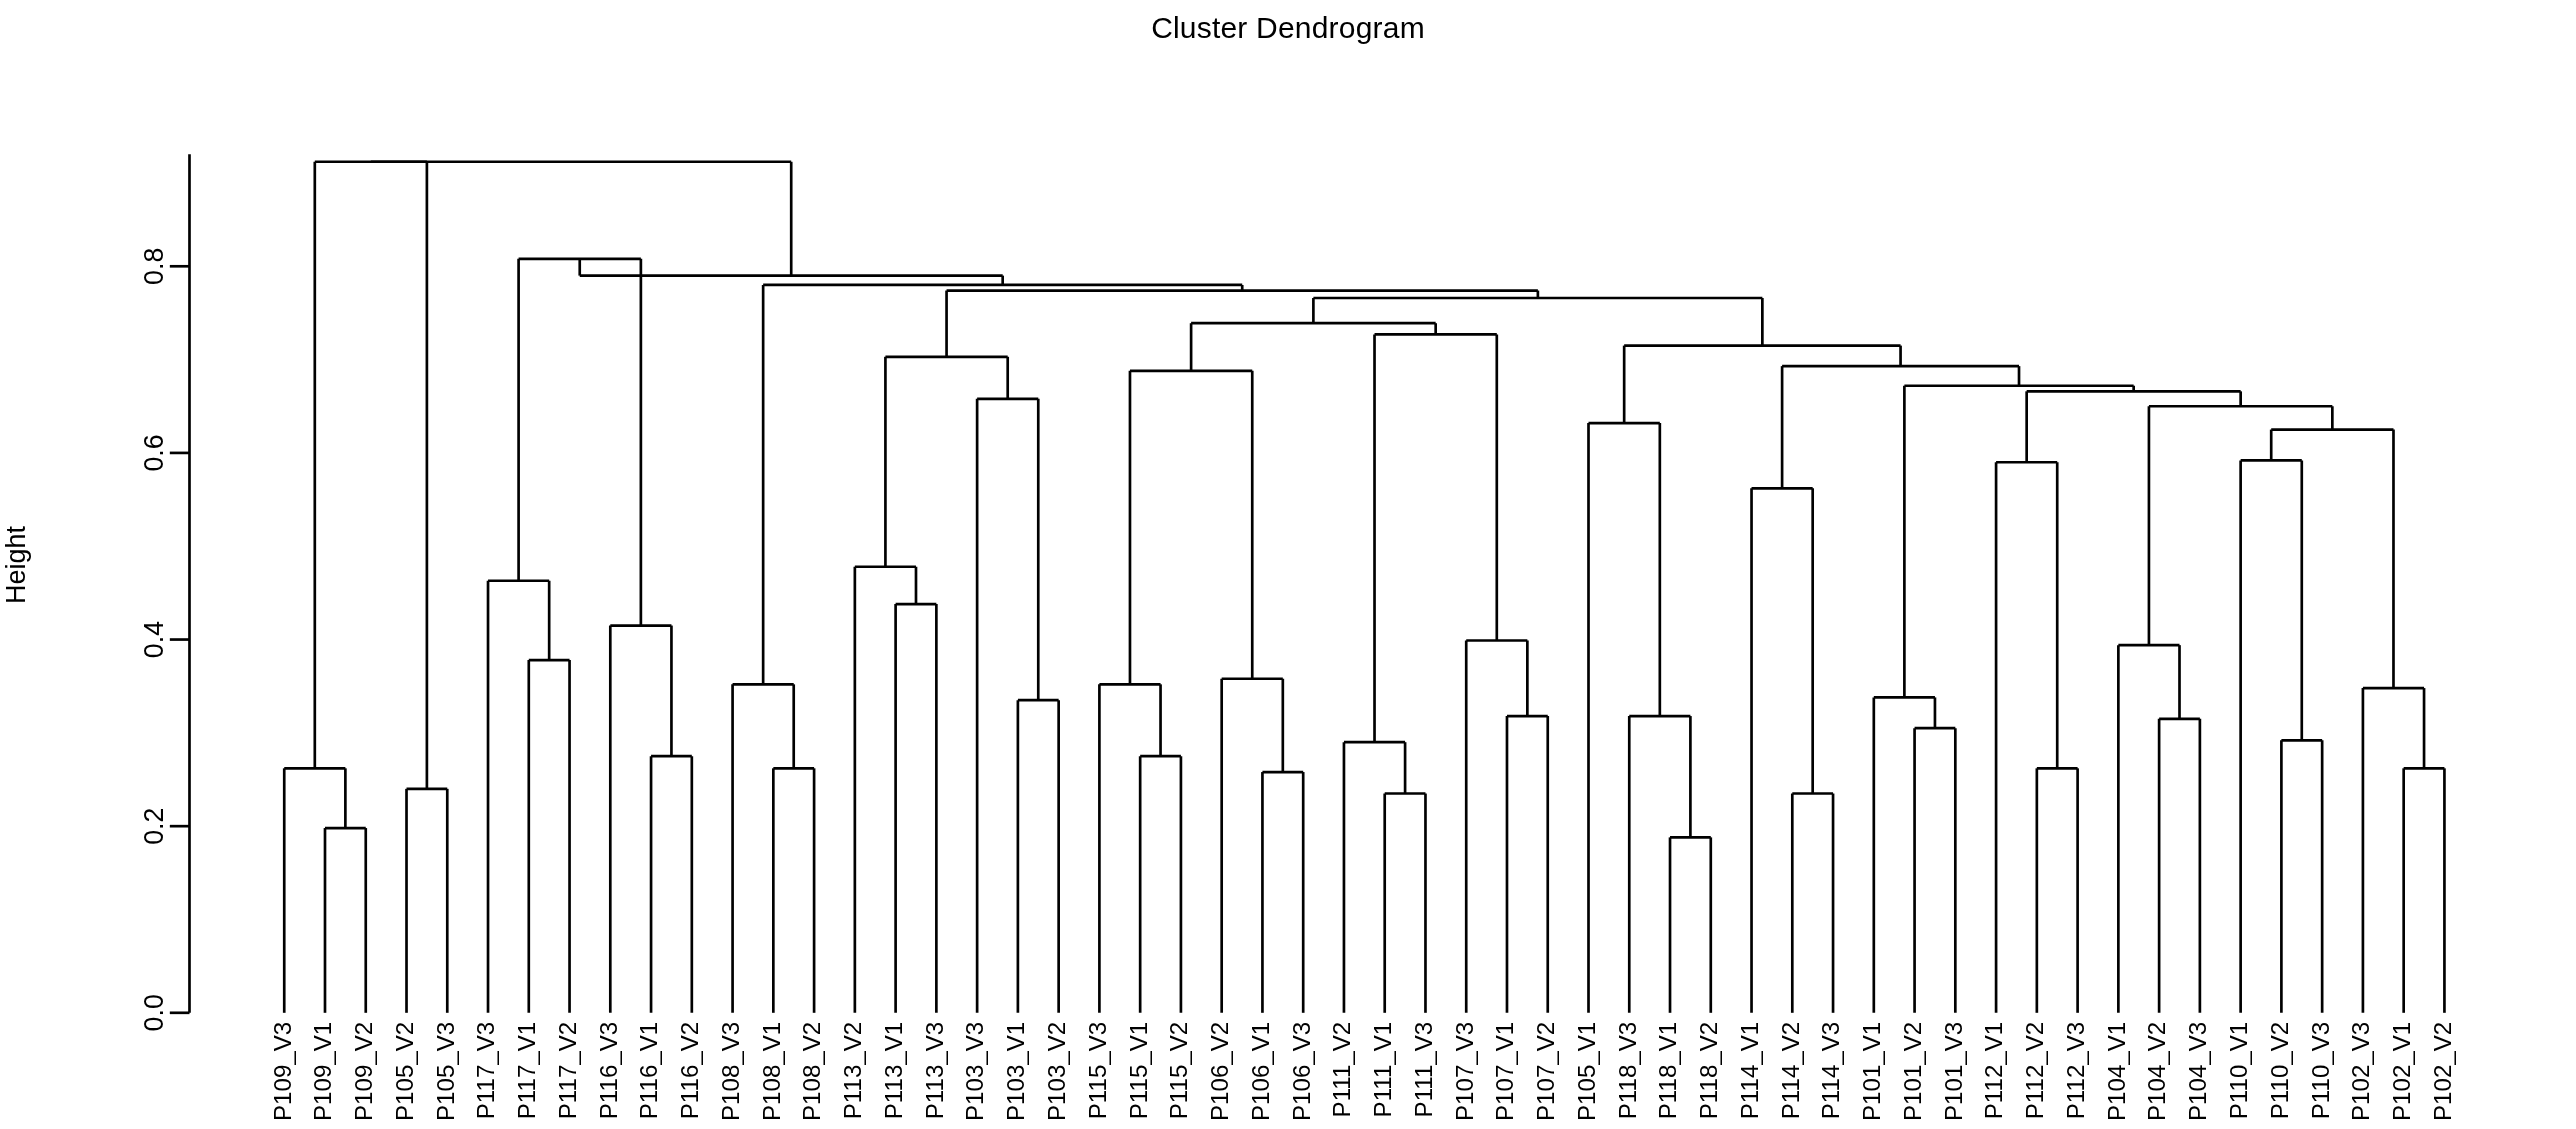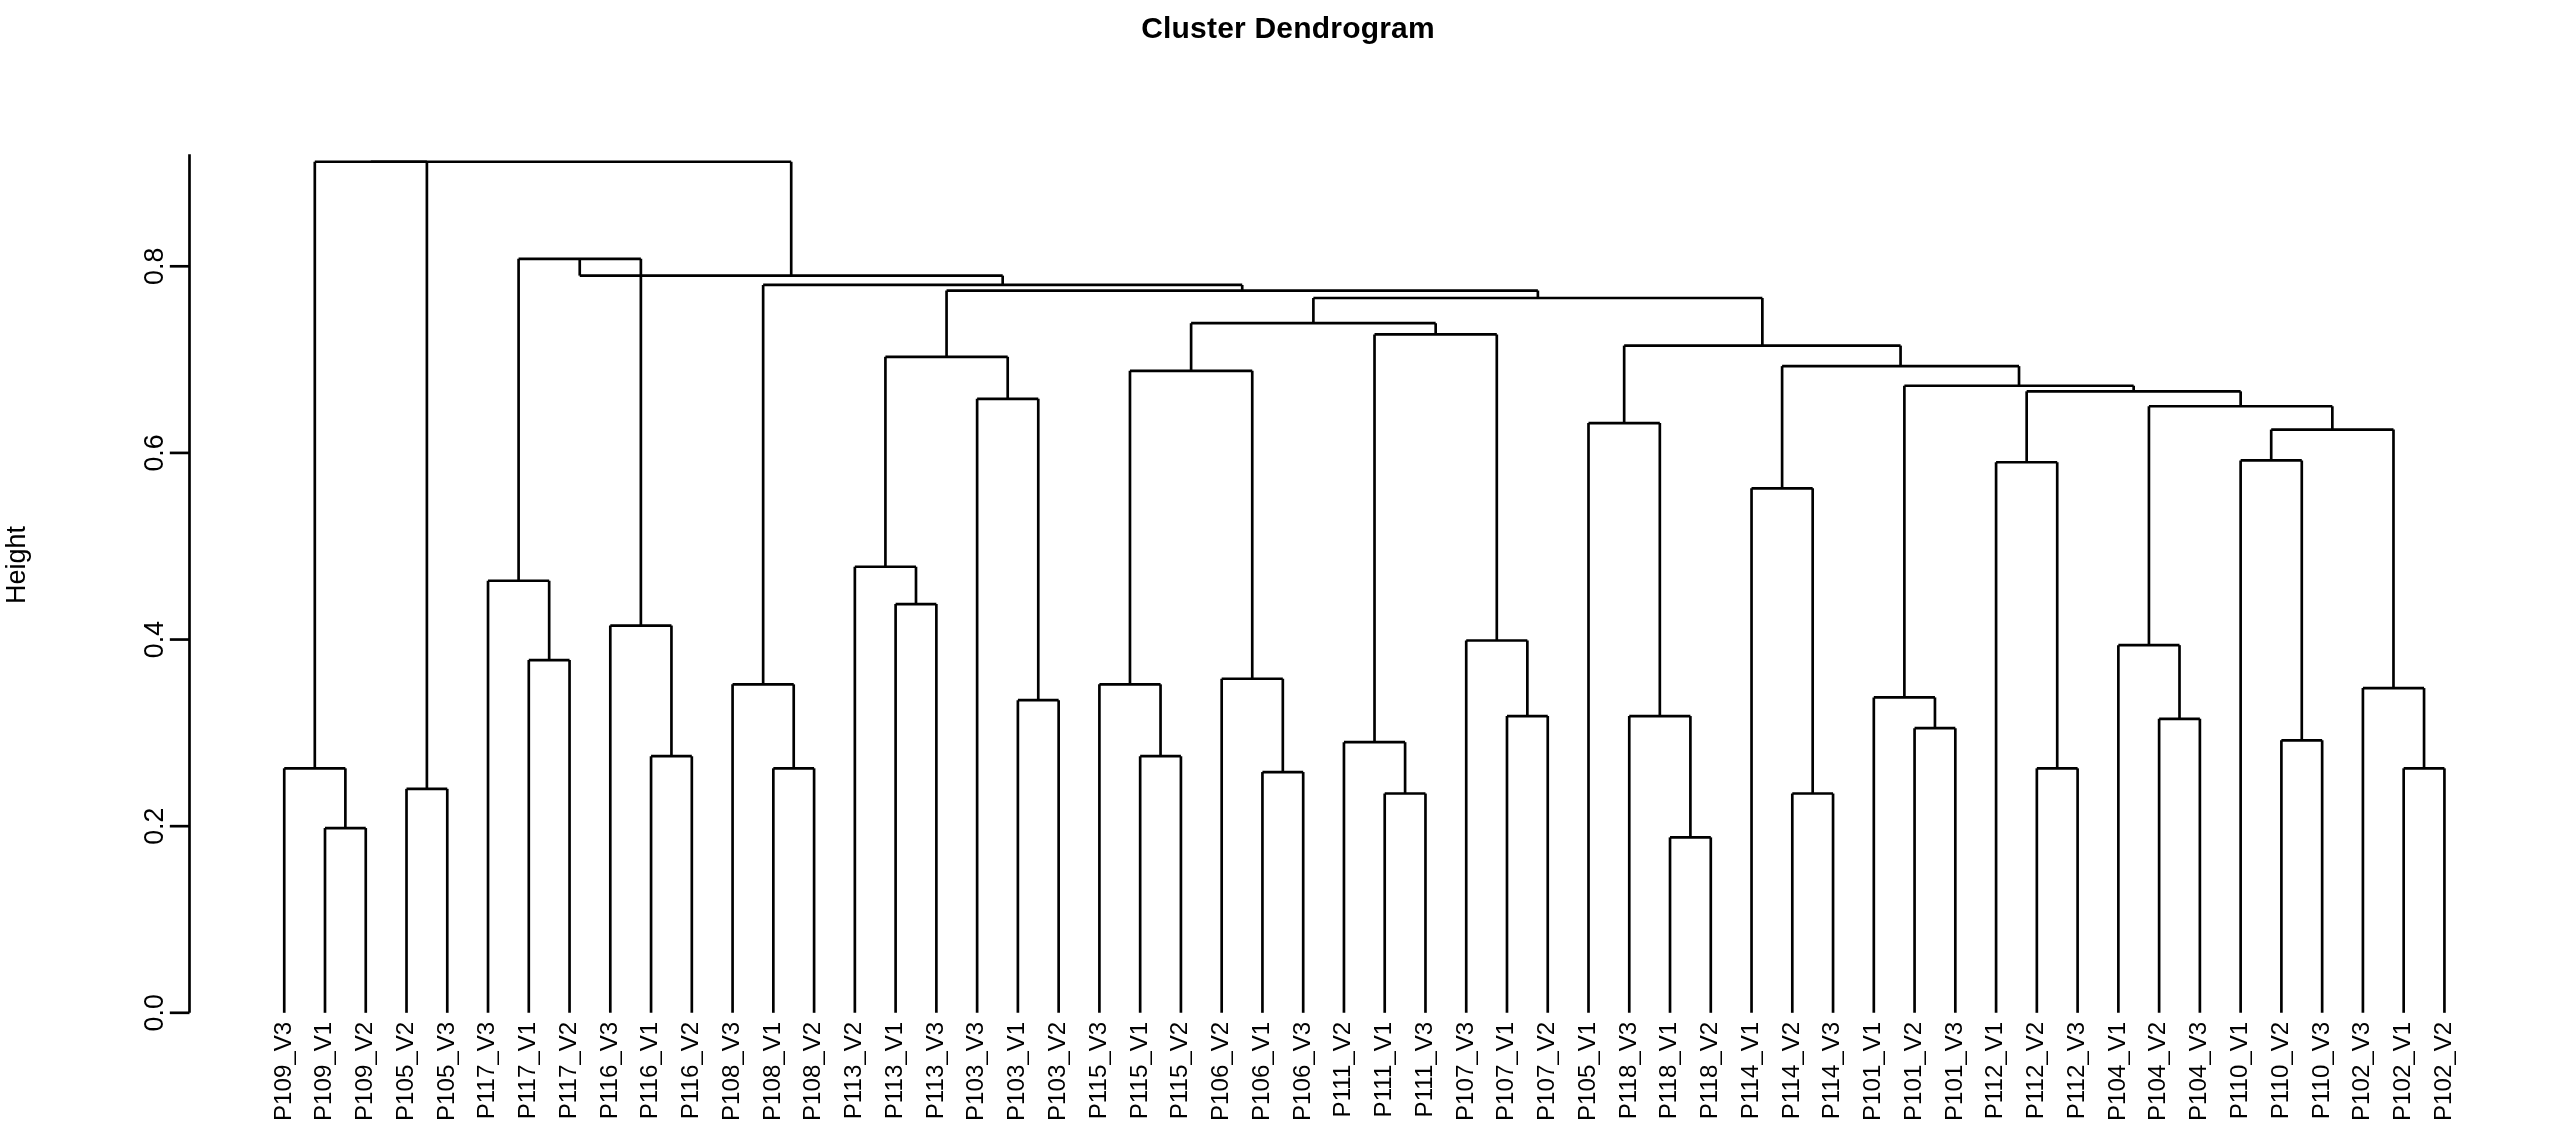--- a/index.html
+++ b/index.html
@@ -1,20 +1,20 @@
 <!DOCTYPE html>
 <html style="font-size:14.3px"><head>
 <meta charset="utf-8">
 <style>
   html,body{margin:0;padding:0;background:#ffffff;}
   body{width:2576px;height:1130px;font-family:"Liberation Sans",sans-serif;color:#000;overflow:hidden;}
   #root{position:relative;width:2576px;height:1130px;background:#fff;}
   #title{
     position:absolute;top:10.7px;left:0;width:2576px;text-align:center;
-    font-size:30px;font-weight:bold;letter-spacing:0.2px;
+    font-size:30px;font-weight:normal;letter-spacing:0.2px;
   }
   #ylabel{
     position:absolute;left:16px;top:565px;
     transform:translate(-50%,-50%) rotate(-90deg);
     font-size:27px;white-space:nowrap;
   }
   #plot{position:absolute;left:0;top:0;width:2576px;height:1130px;}
   svg{display:block;}
   .tick-text{font-family:"Liberation Sans",sans-serif;font-size:30px;fill:#000;}
   .leaf-text{font-family:"Liberation Sans",sans-serif;font-size:27px;fill:#000;}

